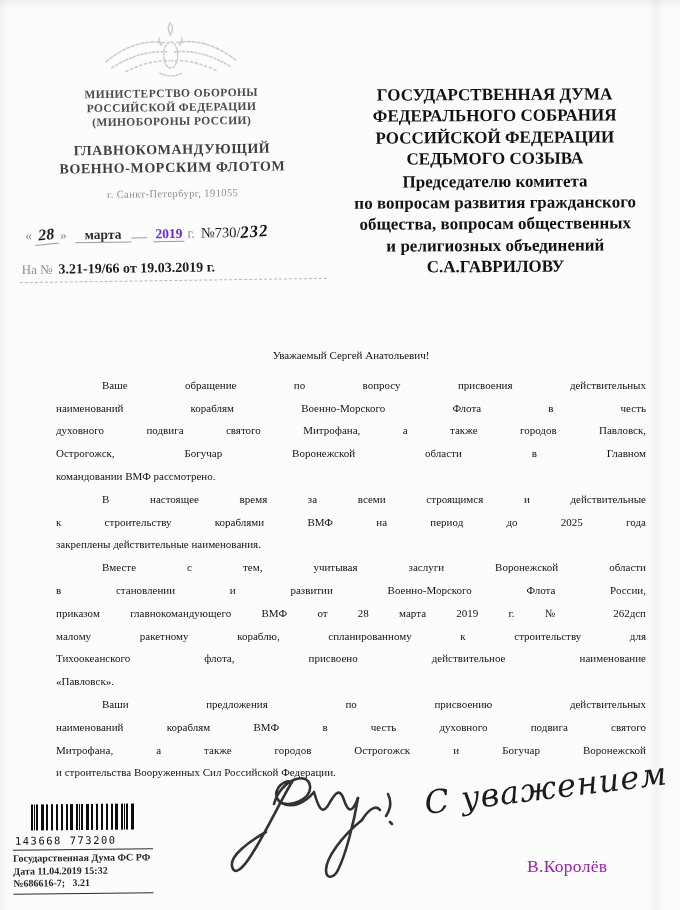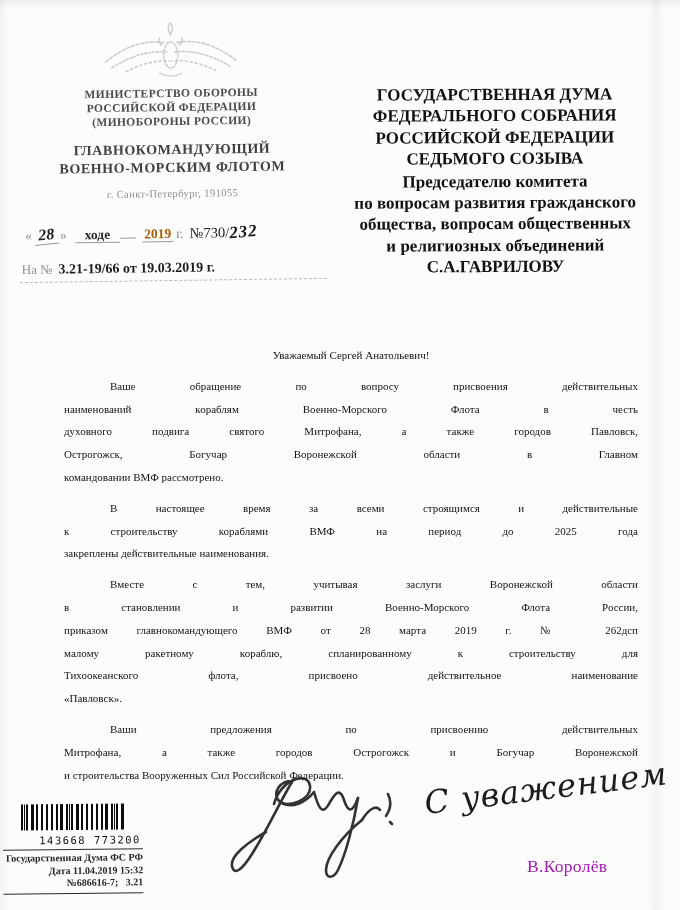--- a/index.html
+++ b/index.html
@@ -23,51 +23,51 @@
   .ministry div{font-weight:bold;font-size:11.5px;line-height:14px;color:#4c4c4c;letter-spacing:.4px;}
   .commander{margin-top:13px;}
   .commander div{font-weight:bold;font-size:14px;line-height:17.5px;color:#404040;letter-spacing:.6px;}
   .city{margin-top:12px;font-size:10.5px;color:#8d8d8d;letter-spacing:.4px;}
 
   .dateline{margin-top:24px;text-align:left;padding-left:6px;font-size:13.5px;color:#8a8a8a;white-space:nowrap;}
   .dl-day{display:inline-block;font-style:italic;font-weight:bold;color:#1a1a1a;font-size:16px;
     transform:rotate(-5deg);padding:0 4px;border-bottom:1px solid #9a9a9a;margin:0 2px;}
   .dl-month{font-weight:bold;color:#2b2b2b;border-bottom:1px solid #9a9a9a;padding:0 10px;margin-left:8px;}
   .dl-gap{display:inline-block;width:16px;border-bottom:1px solid #9a9a9a;height:12px;}
-  .dl-year{font-weight:bold;color:#a16207;border-bottom:1px solid #9a9a9a;padding:0 2px;margin-left:6px;}
+  .dl-year{font-weight:bold;color:#6d28d9;border-bottom:1px solid #9a9a9a;padding:0 2px;margin-left:6px;}
   .dl-g{margin-left:3px;}
   .dl-num{font-weight:normal;color:#1d1d1d;margin-left:6px;font-size:14.5px;}
   .dl-hand{display:inline-block;font-style:italic;font-weight:bold;color:#141414;font-size:17px;
     transform:rotate(-4deg);letter-spacing:1px;}
 
   .refline{margin-top:15px;text-align:left;padding-left:2px;white-space:nowrap;
     border-bottom:1px dashed #b9b9b6;padding-bottom:4px;width:305px;}
   .ref-label{font-size:13px;color:#8f8f8f;}
   .ref-value{font-weight:bold;font-size:14px;color:#1d1d1d;margin-left:6px;}
 
   
   .lh-right{position:absolute;left:326px;top:84px;width:338px;text-align:center;transform:rotate(-0.3deg);}
   .lh-right div{font-weight:bold;font-size:17px;line-height:21.4px;color:#121212;}
   .addressee{margin-top:1px;}
 
   
   .body{position:absolute;left:56px;top:344px;width:590px;font-size:11px;line-height:22.8px;color:#141414;}
   .salutation{text-align:center;margin-bottom:7px;}
-  .para{margin:8px;}
+  .para{margin:0;}
   .jline{text-align:justify;text-align-last:justify;text-justify:inter-word;}
   .jline.first{text-indent:46px;}
   .jline.plast{text-align:left;text-align-last:left;}
 
   
   .sig-scribble{position:absolute;left:222px;top:758px;width:205px;height:140px;}
   .closing-hand{position:absolute;left:420px;top:762px;width:245px;height:85px;}
   .sig-name{position:absolute;left:527px;top:856px;font-size:17.5px;color:#a21caf;letter-spacing:.3px;}
 
   
-  .stamp{position:absolute;left:3px;top:804px;width:140px;transform:rotate(-0.6deg);text-align:right;}
+  .stamp{position:absolute;left:13px;top:804px;width:140px;transform:rotate(-0.6deg);text-align:left;}
   .bars{margin:0 auto;width:104px;height:26px;
     background-image:
       repeating-linear-gradient(90deg,#0c0c0c 0 2px,transparent 2px 5px),
       repeating-linear-gradient(90deg,transparent 0 3px,#0c0c0c 3px 4px,transparent 4px 9px);
   }
   .barcode-num{position:relative;margin-top:-6px;display:inline-block;background:#fcfcfb;
     font-family:"DejaVu Sans Mono",monospace;font-size:10.5px;letter-spacing:1.5px;color:#111;padding:0 2px;}
   .stamp-rule{border:none;border-top:1.5px solid #2a2a2a;margin:1px 0 2px 0;}
   .stamp-line{font-size:10px;line-height:12.5px;font-weight:bold;color:#272727;white-space:pre;}
   .stamp-rule.bottom{margin-top:3px;}
@@ -102,21 +102,21 @@
       <div>РОССИЙСКОЙ ФЕДЕРАЦИИ</div>
       <div>(МИНОБОРОНЫ РОССИИ)</div>
     </div>
     <div class="commander">
       <div>ГЛАВНОКОМАНДУЮЩИЙ</div>
       <div>ВОЕННО-МОРСКИМ ФЛОТОМ</div>
     </div>
     <div class="city">г. Санкт-Петербург, 191055</div>
 
     <div class="dateline">
-      <span class="dl-q">«</span><span class="dl-day">28</span><span class="dl-q">»</span><span class="dl-month">ходе</span><span class="dl-gap"></span><span class="dl-year">2019</span><span class="dl-g">г.</span><span class="dl-num">№730/</span><span class="dl-hand">232</span>
+      <span class="dl-q">«</span><span class="dl-day">28</span><span class="dl-q">»</span><span class="dl-month">марта</span><span class="dl-gap"></span><span class="dl-year">2019</span><span class="dl-g">г.</span><span class="dl-num">№730/</span><span class="dl-hand">232</span>
     </div>
 
     <div class="refline">
       <span class="ref-label">На №</span><span class="ref-value">3.21-19/66 от 19.03.2019 г.</span>
     </div>
   </div>
 
   <div class="lh-right">
     <div>ГОСУДАРСТВЕННАЯ ДУМА</div>
     <div>ФЕДЕРАЛЬНОГО СОБРАНИЯ</div>
@@ -152,20 +152,21 @@
       <div class="jline first">Вместе с тем, учитывая заслуги Воронежской области</div>
       <div class="jline">в становлении и развитии Военно-Морского Флота России,</div>
       <div class="jline">приказом главнокомандующего ВМФ от 28 марта 2019 г. № 262дсп</div>
       <div class="jline">малому ракетному кораблю, спланированному к строительству для</div>
       <div class="jline">Тихоокеанского флота, присвоено действительное наименование</div>
       <div class="jline plast">«Павловск».</div>
     </div>
 
     <div class="para">
       <div class="jline first">Ваши предложения по присвоению действительных</div>
+      <div class="jline">наименований кораблям ВМФ в честь духовного подвига святого</div>
       <div class="jline">Митрофана, а также городов Острогожск и Богучар Воронежской</div>
       <div class="jline plast">и строительства Вооруженных Сил Российской Федерации.</div>
     </div>
   </div>
 
   <div class="sig-scribble">
     <svg width="205" height="140" viewBox="0 0 205 140" aria-hidden="true">
       <g fill="none" stroke="#171717" stroke-width="2.6" stroke-linecap="round" stroke-linejoin="round" opacity="0.88">
         <path d="M52,46 C58,22 86,12 88,28 C90,42 66,50 58,44 C48,36 60,20 70,24"></path>
         <path d="M70,24 C60,40 44,74 30,96 C20,112 12,118 10,108 C8,98 26,84 44,74"></path>

